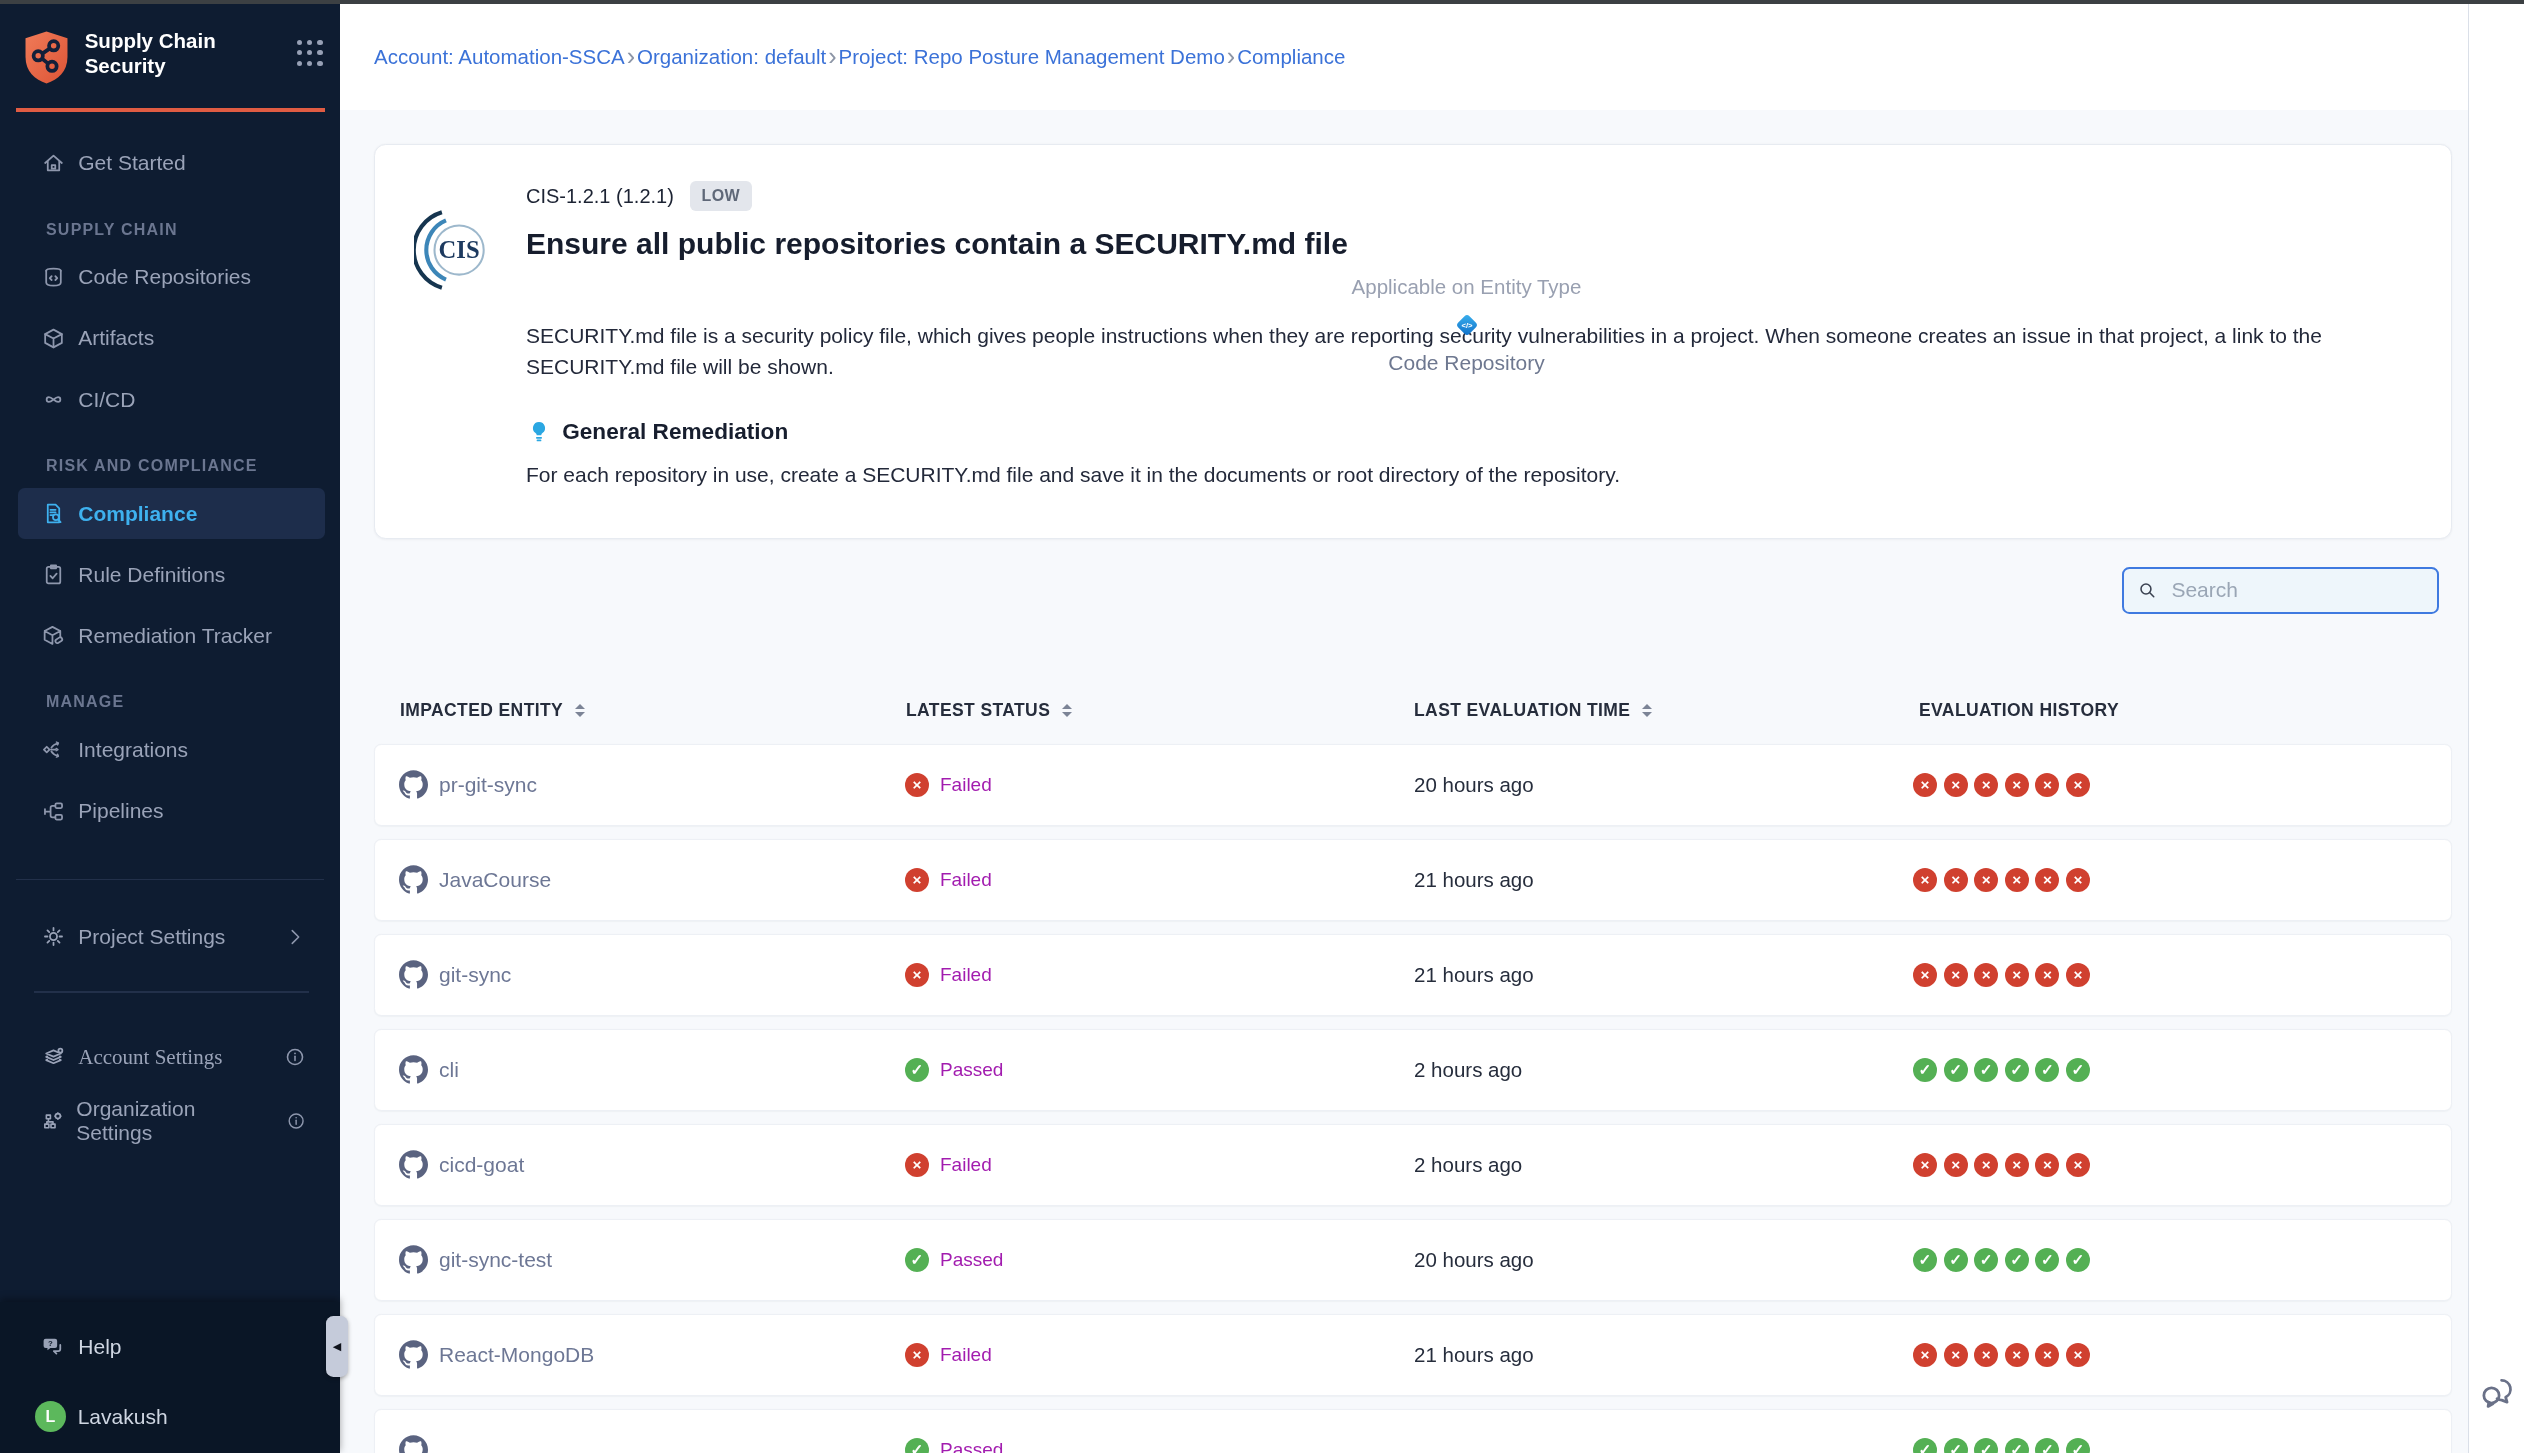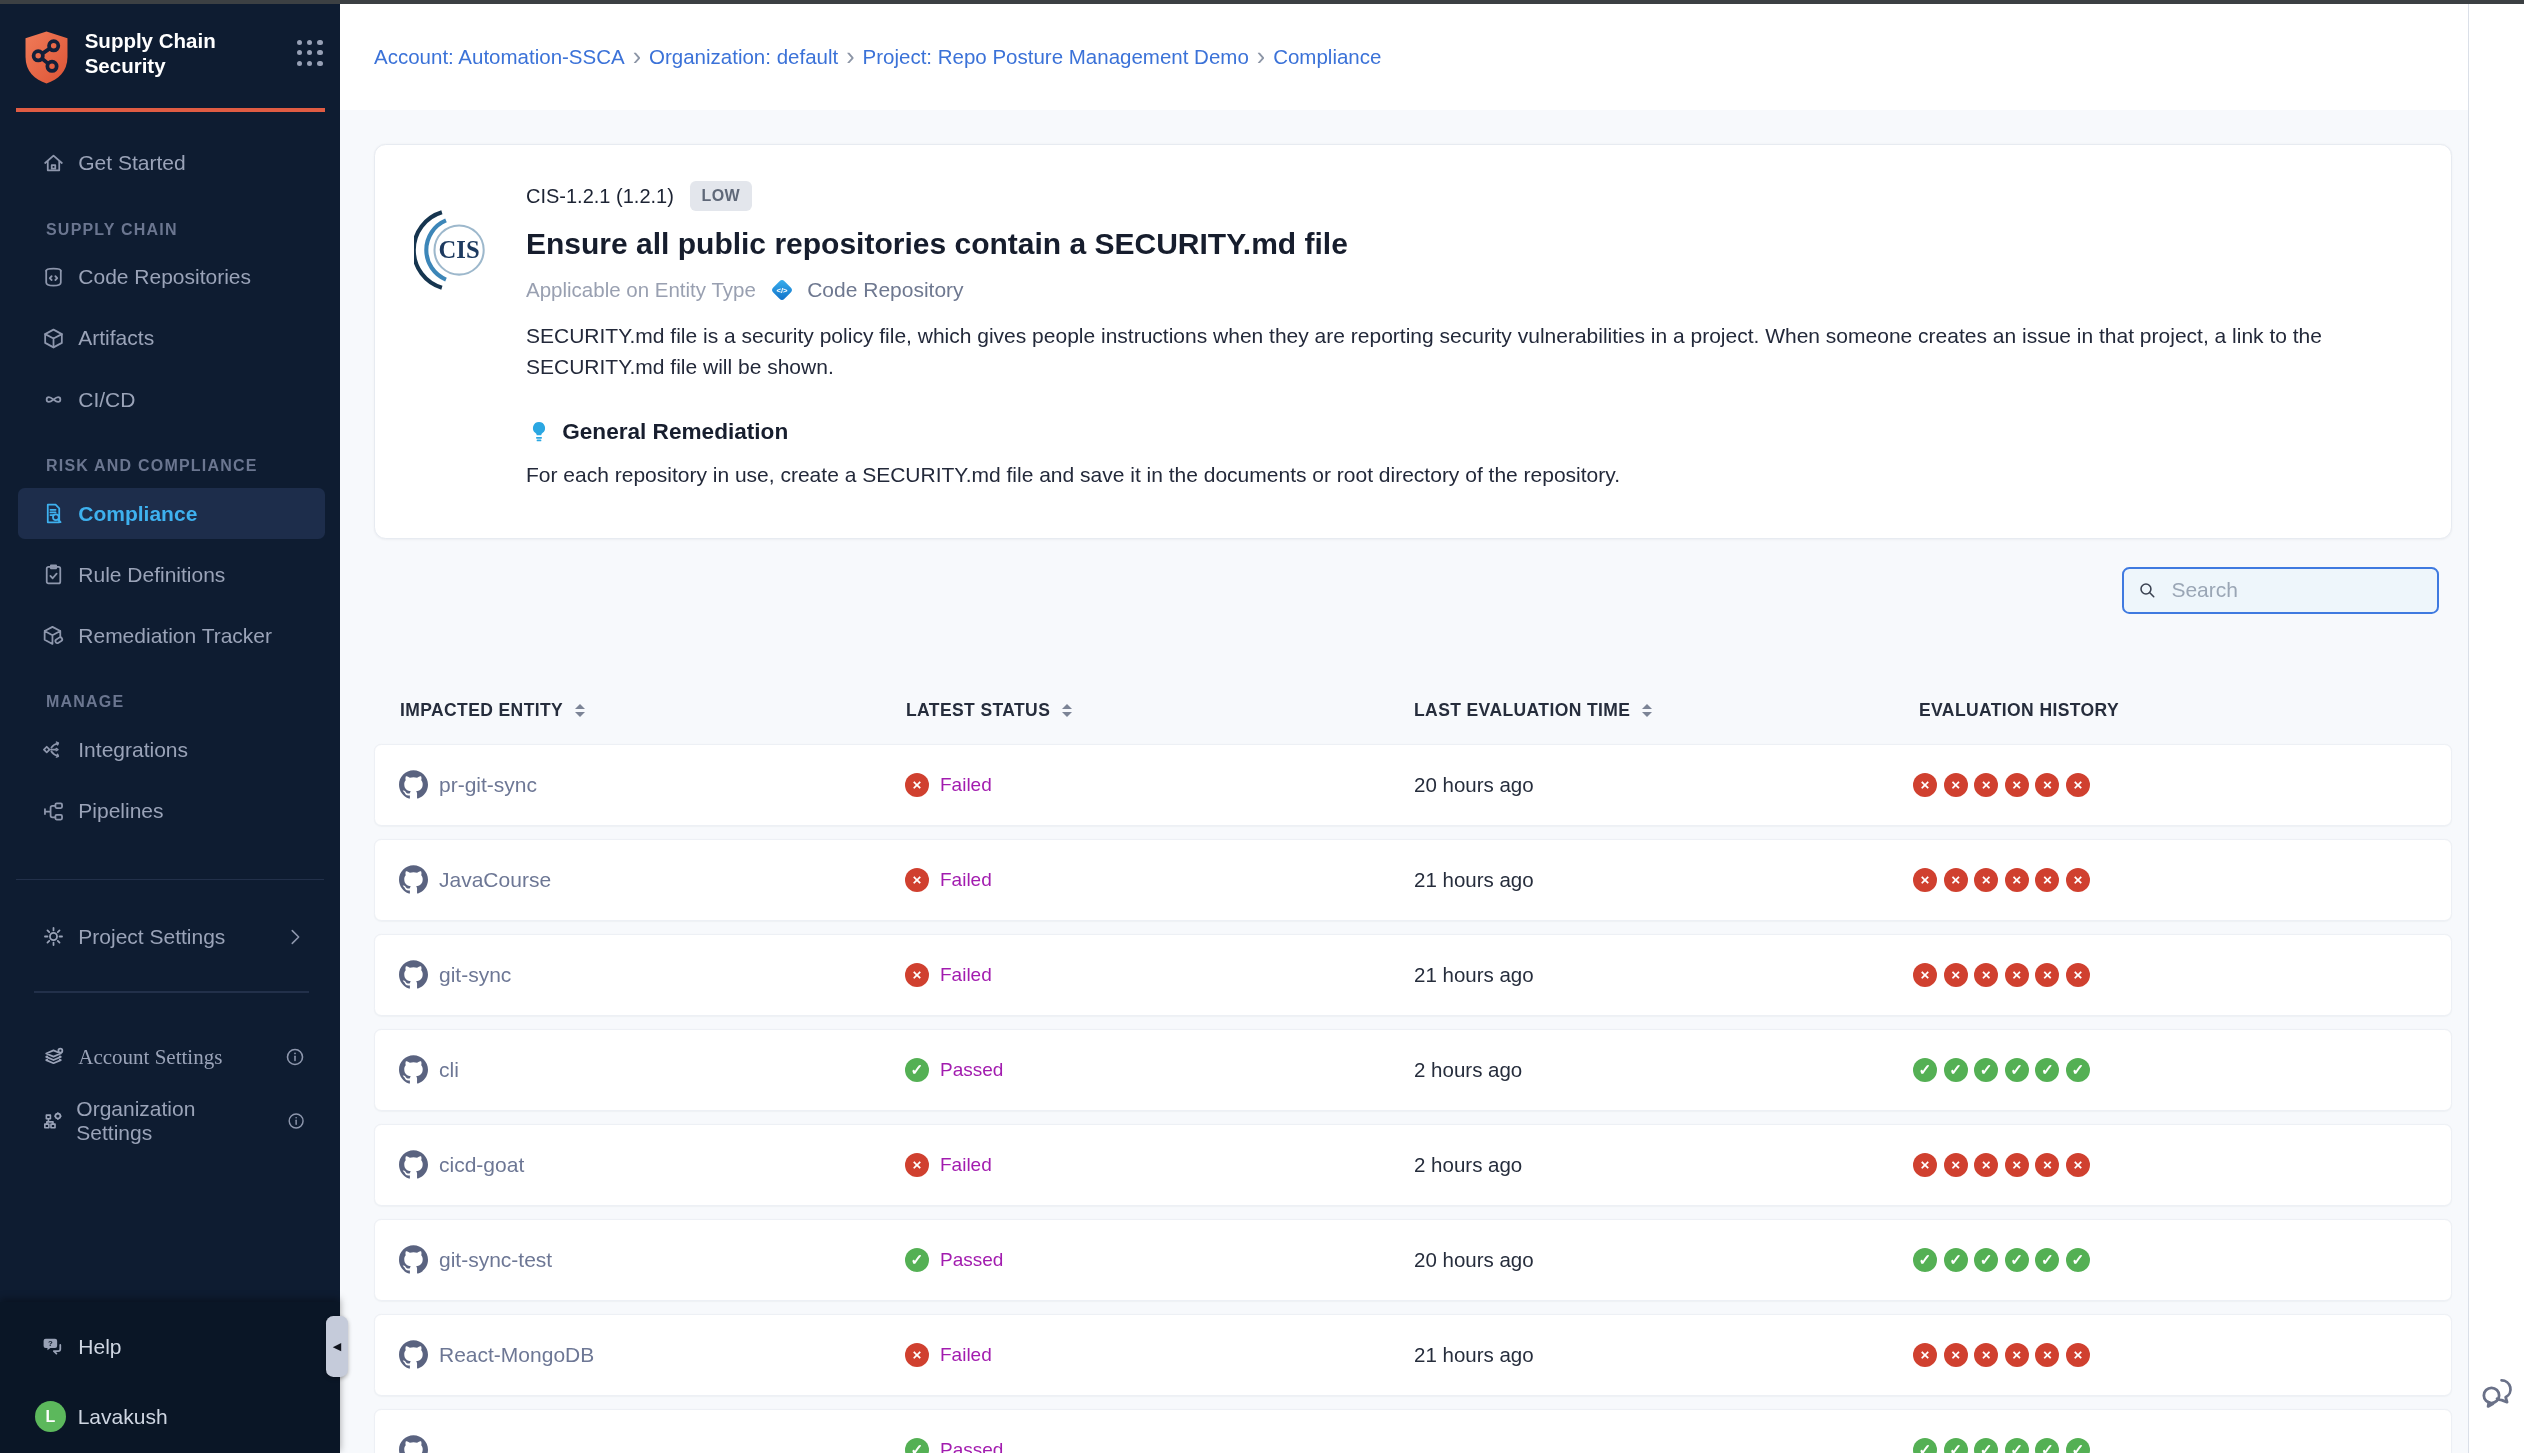--- a/index.html
+++ b/index.html
@@ -54,35 +54,35 @@
             color:#ffffff; font-size:16px; font-weight:bold; }
   .user-name { color:#cfd6e2; font-size:21px; }
 
   .collapse-handle { position:absolute; left:326px; top:1316px; width:22px; height:61px; background:#c5cbda;
                      border-radius:7.3px; z-index:30; display:flex; align-items:center; justify-content:center;
                      color:#10131c; font-size:11px; cursor:pointer; box-shadow:0 1.5px 4.4px rgba(0,0,0,.3); }
 
   
   .main { position:absolute; left:340px; top:3.7px; right:57px; bottom:0; background:#f7f9fc; }
   .breadcrumb-bar { height:106px; background:#ffffff; display:flex; align-items:center; padding-left:34px; }
-  .crumbs { display:flex; align-items:center; gap:8px; font-size:20.5px; }
+  .crumbs { display:flex; align-items:center; gap:2px; font-size:20.5px; }
   .crumb { color:#3b72d8; cursor:pointer; }
   .crumb-sep { color:#8c95a6; font-size:25px; line-height:20.5px; }
 
   .content { position:absolute; top:106px; left:0; right:0; bottom:0; padding:34px 16px 0 34px; overflow:hidden; }
 
   .rule-card { background:#ffffff; border:0.7px solid #e7ebf1; border-radius:11.7px; height:395px; position:relative;
                padding:37px 44px 0 151px; box-shadow:0 0.7px 2.2px rgba(30,40,60,.05); }
   .cis-logo { position:absolute; left:39px; top:64px; width:82px; height:82px; }
   .rule-id-row { display:flex; align-items:center; gap:16px; height:29px; }
   .rule-id { font-size:20px; color:#1c2333; font-weight:500; }
   .sev-badge { background:#e3e6ec; color:#5f6878; font-size:16px; font-weight:bold; letter-spacing:0.4px;
                border-radius:5.8px; padding:5.8px 11.7px; }
   .rule-title { margin-top:16px; font-size:30px; font-weight:bold; color:#161d2d; }
-  .applicable-row { margin-top:14.6px; display:flex; align-items:center; gap:11.7px; height:29px; }
+  .applicable-row { margin-top:14.6px; display:flex; align-items:center; gap:11.7px; height:29px;flex-direction:column; }
   .applicable-label { font-size:20.5px; color:#99a0b1; }
   .entity-chip-icon { width:28px; height:28px; position:relative; flex:0 0 auto; }
   .entity-type { font-size:21px; color:#6e7890; font-weight:500; }
   .rule-desc { margin-top:16px; font-size:21px; line-height:31px; color:#23293a; max-width:1892px; }
   .remed-head { margin-top:34px; display:flex; align-items:center; gap:10.2px; height:32px; }
   .remed-head .icn { width:26px; height:26px; }
   .remed-title { font-size:22.6px; font-weight:bold; color:#171e2e; }
   .remed-text { margin-top:14.6px; font-size:21px; color:#23293a; }
 
   .search-row { display:flex; justify-content:flex-end; margin-top:28px; padding-right:13px; }

